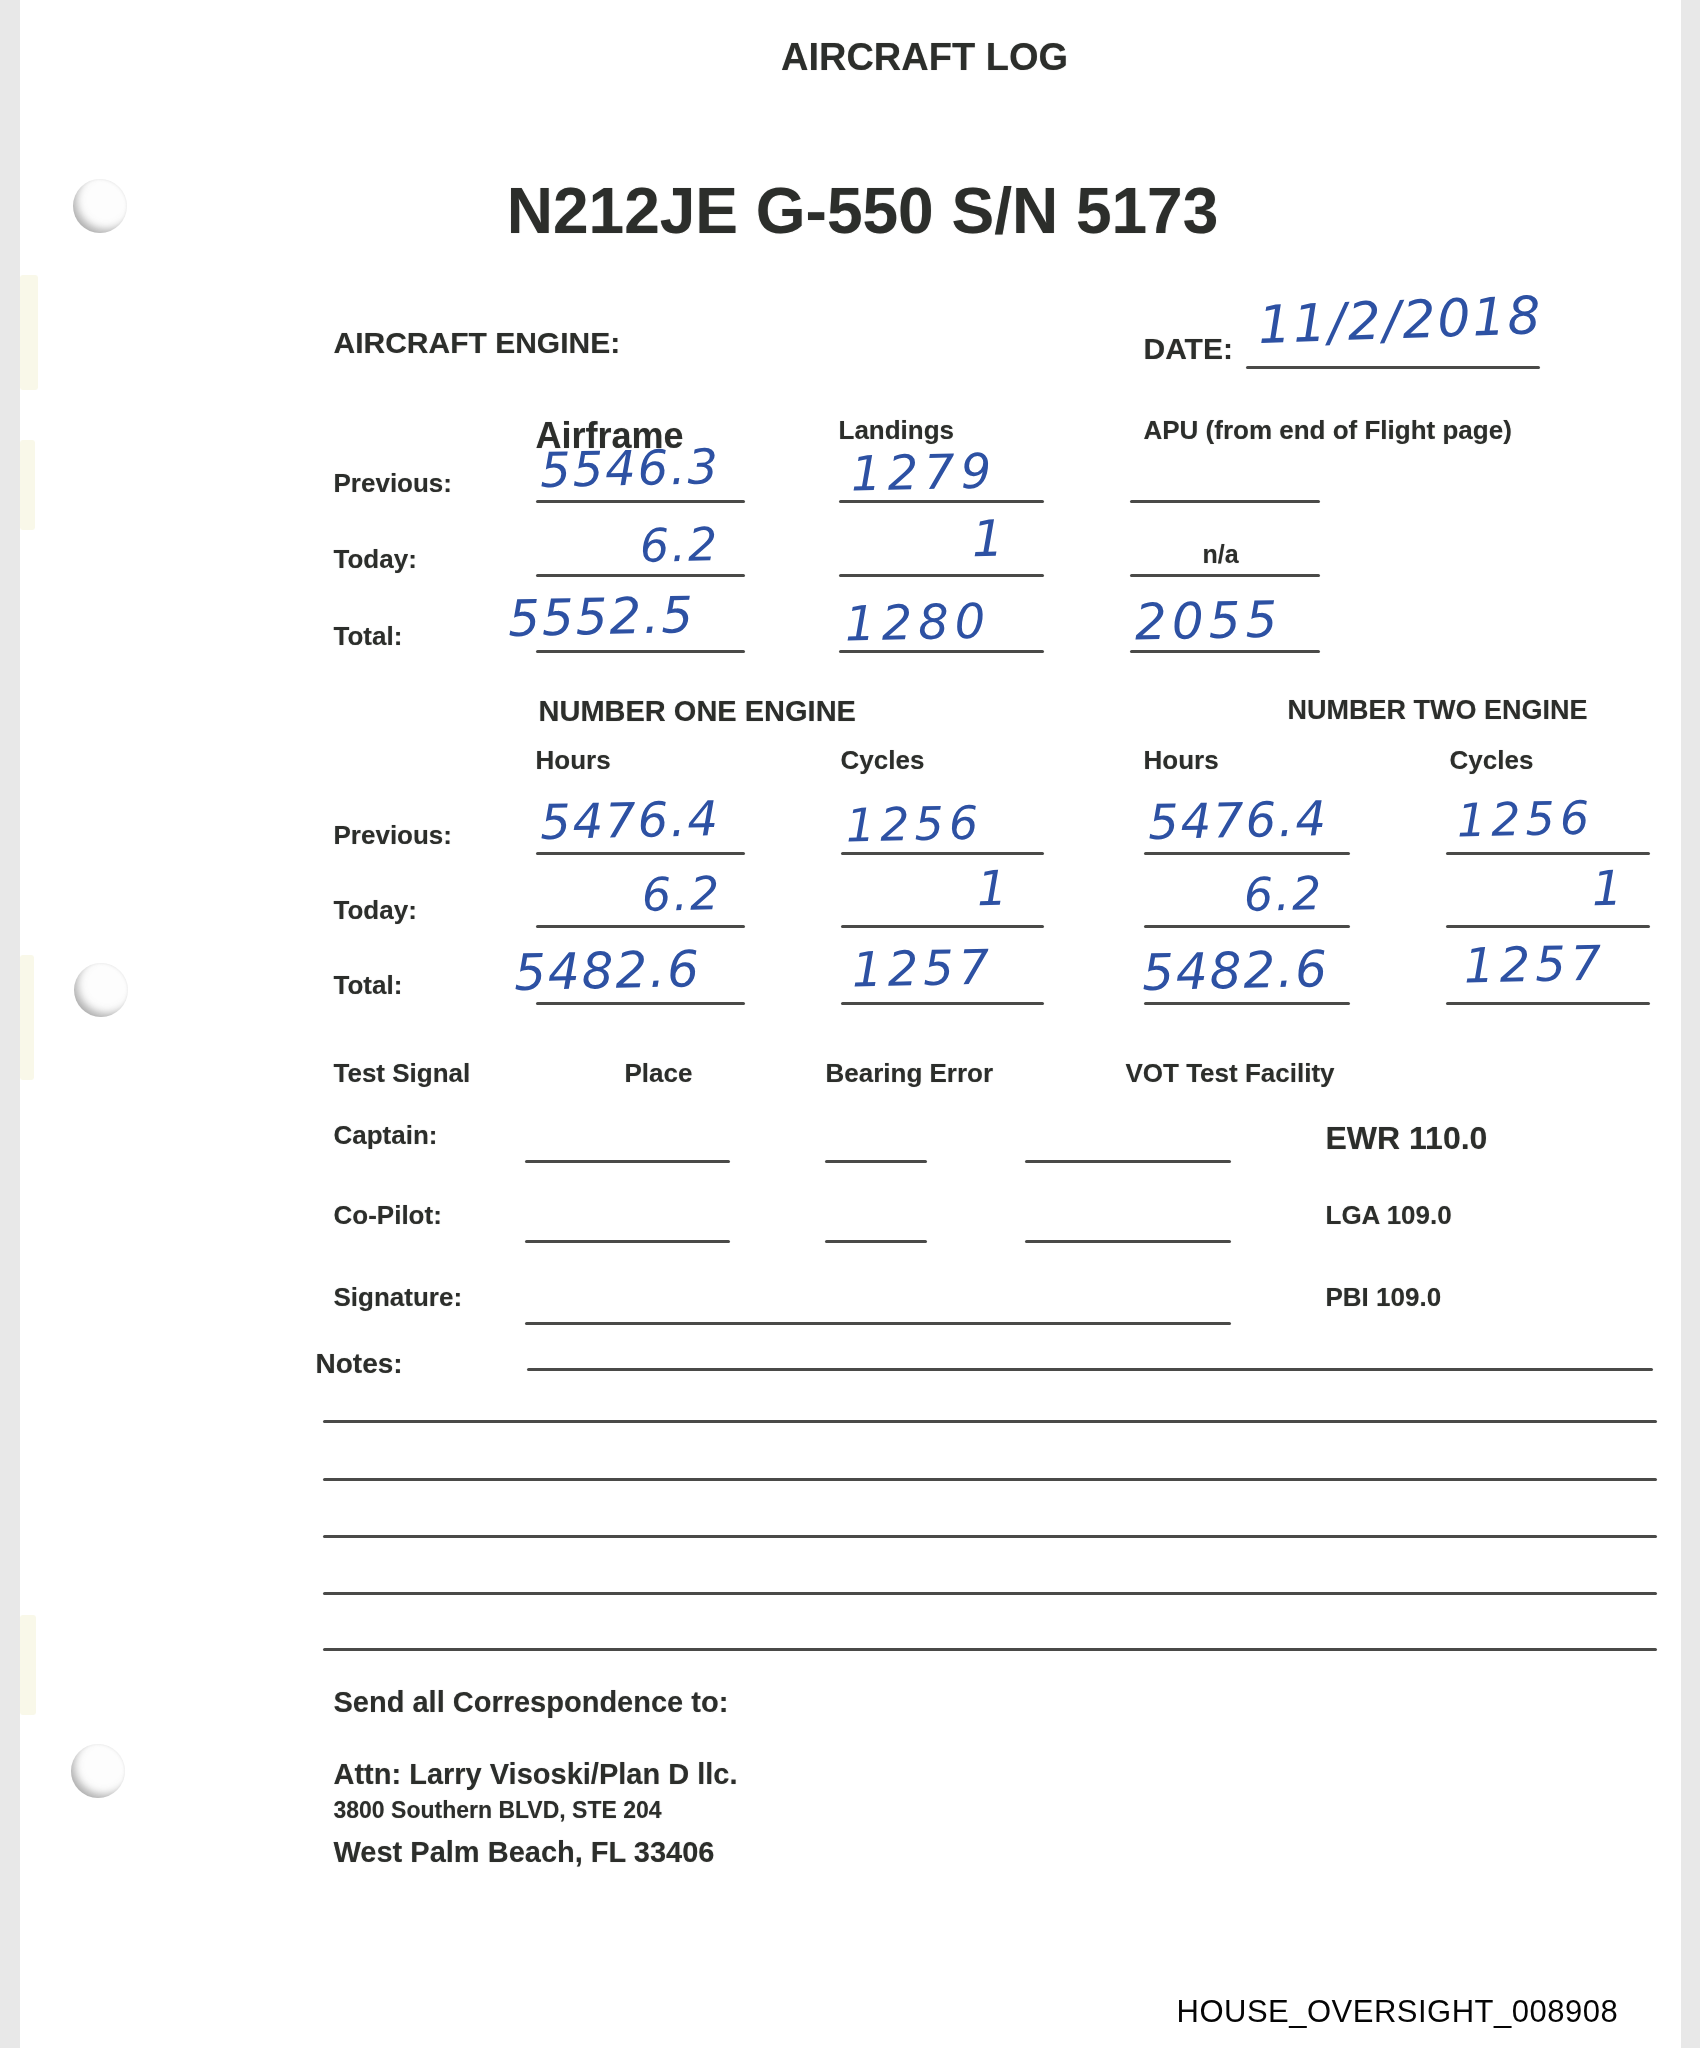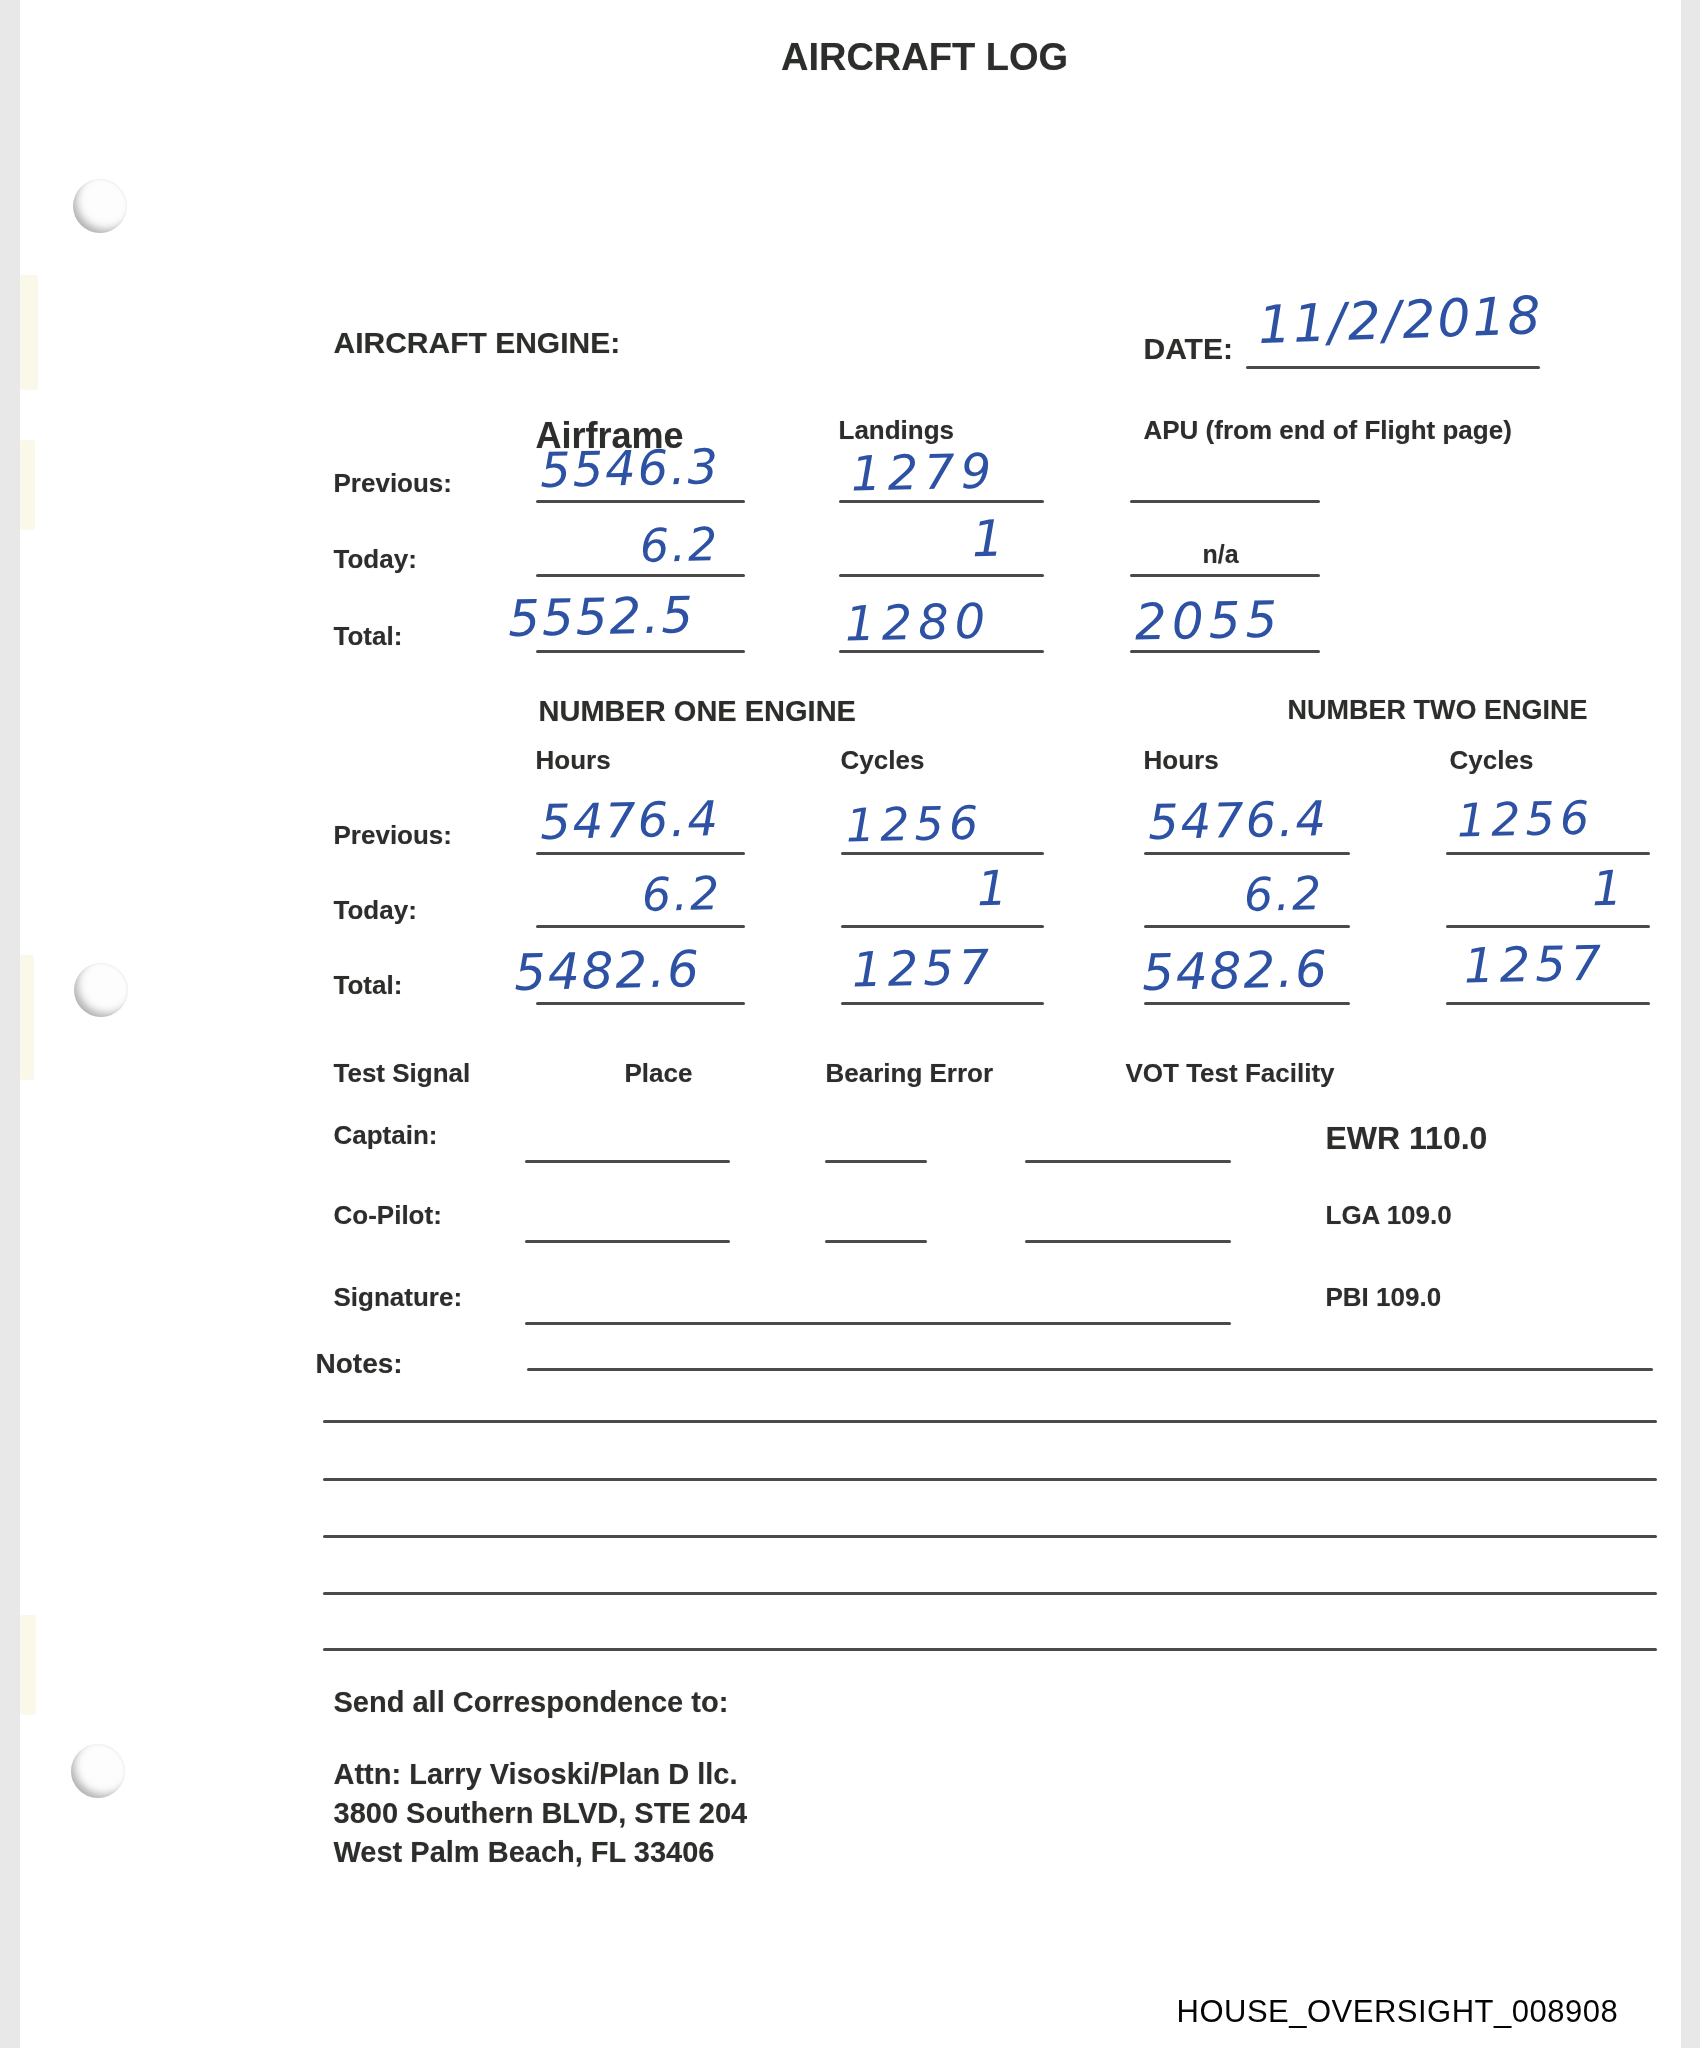--- a/index.html
+++ b/index.html
@@ -32,20 +32,21 @@
   <div class="smudge" style="left:0;top:275px;width:18px;height:115px;"></div>
   <div class="smudge" style="left:0;top:440px;width:15px;height:90px;"></div>
   <div class="smudge" style="left:0;top:955px;width:14px;height:125px;"></div>
   <div class="smudge" style="left:0;top:1615px;width:16px;height:100px;"></div>
 
   <div class="hole" style="left:53px;top:179px;"></div>
   <div class="hole" style="left:54px;top:963px;"></div>
   <div class="hole" style="left:51px;top:1744px;"></div>
 
   <div class="abs lbl ctr" style="left:905px;top:36px;font-size:38px;font-weight:600;">AIRCRAFT LOG</div>
+  <div class="abs lbl ctr" style="left:843px;top:174px;font-size:64px;">N212JE G-550 S/N 5173</div>
 
   <div class="abs lbl" style="left:314px;top:326px;font-size:30px;">AIRCRAFT ENGINE:</div>
   <div class="abs lbl" style="left:1124px;top:332px;font-size:30px;">DATE:</div>
   <div class="rule" style="left:1226px;top:366px;width:294px;"></div>
   <div class="hw" style="left:1238px;top:290px;font-size:52px;transform:rotate(-2deg);">11/2/2018</div>
 
   <div class="abs lbl" style="left:516px;top:415px;font-size:36px;">Airframe</div>
   <div class="abs lbl" style="left:819px;top:415px;font-size:26px;">Landings</div>
   <div class="abs lbl" style="left:1124px;top:415px;font-size:26px;">APU (from end of Flight page)</div>
 
@@ -133,18 +134,18 @@
   <div class="abs lbl" style="left:296px;top:1348px;font-size:28px;">Notes:</div>
   <div class="rule" style="left:507px;top:1368px;width:1126px;"></div>
   <div class="rule" style="left:303px;top:1420px;width:1334px;"></div>
   <div class="rule" style="left:303px;top:1478px;width:1334px;"></div>
   <div class="rule" style="left:303px;top:1535px;width:1334px;"></div>
   <div class="rule" style="left:303px;top:1592px;width:1334px;"></div>
   <div class="rule" style="left:303px;top:1648px;width:1334px;"></div>
 
   <div class="abs lbl" style="left:314px;top:1686px;font-size:29px;">Send all Correspondence to:</div>
   <div class="abs lbl" style="left:314px;top:1758px;font-size:29px;">Attn: Larry Visoski/Plan D llc.</div>
-  <div class="abs lbl" style="left:314px;top:1797px;font-size:29px;">3800 Southern BLVD, STE 204</div>
+  <div class="abs lbl" style="left:314px;top:1797px;font-size:23px;">3800 Southern BLVD, STE 204</div>
   <div class="abs lbl" style="left:314px;top:1836px;font-size:29px;">West Palm Beach, FL 33406</div>
 
   <div class="abs bates" style="left:1157px;top:1994px;font-size:31px;">HOUSE_OVERSIGHT_008908</div>
 
 </div>
 
 </body></html>

